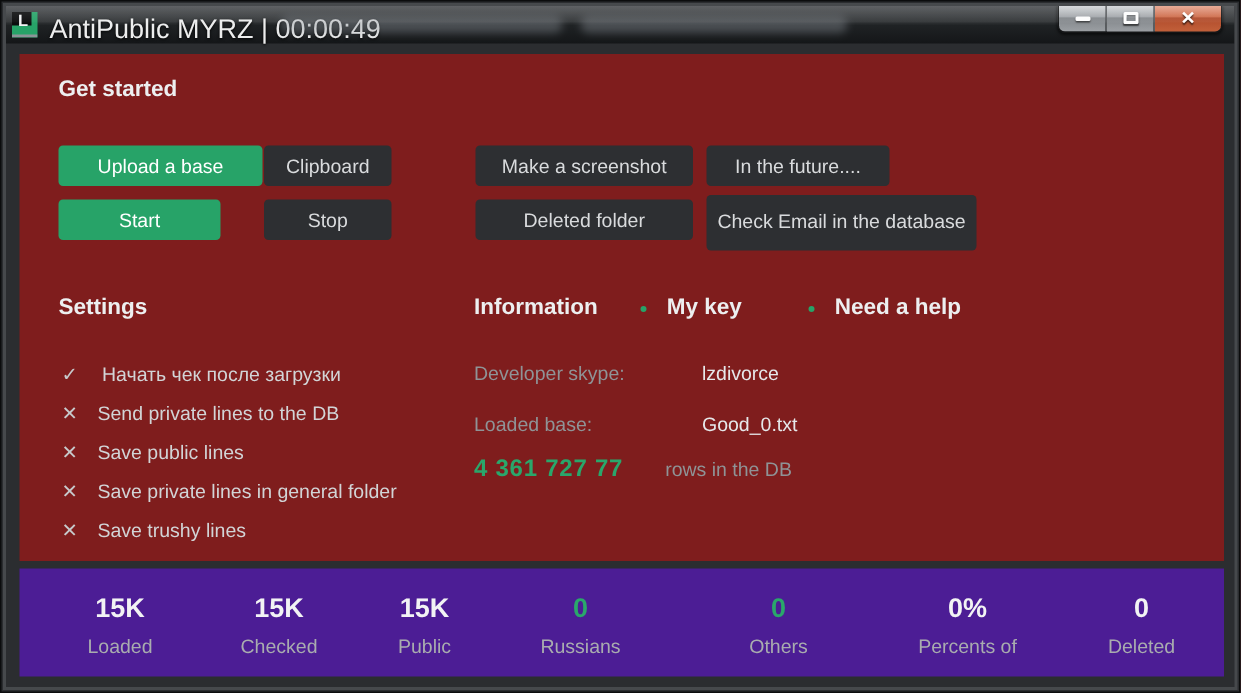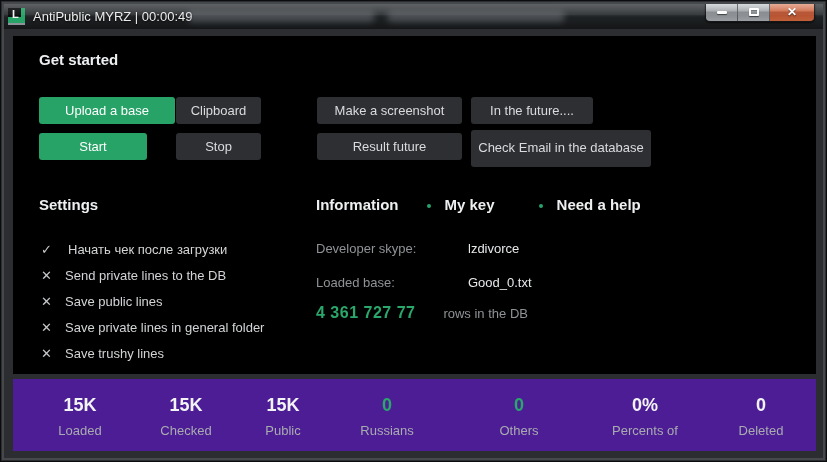--- a/index.html
+++ b/index.html
@@ -27,21 +27,21 @@
   .app-icon{
     position:absolute; left:4px; top:4px; width:17px; height:17px;
     background:#27a368; overflow:hidden;
   }
   .app-icon-black{ position:absolute; left:0; top:0; width:13px; height:9px; background:#0b0c0d; }
   .app-icon-letter{
     position:absolute; left:4px; top:0px; color:#f2f3f4; font-size:11px; font-weight:bold; line-height:13px; z-index:2;
   }
   .app-icon-base{ position:absolute; left:0; right:0; bottom:0; height:2px; background:#8d9398; }
   .title-text{
-    position:absolute; left:29px; top:5px; font-size:13px; color:#eceded;
+    position:absolute; left:29px; top:5px; font-size:18px; color:#eceded;
     text-shadow:0 1px 2px rgba(0,0,0,.9); white-space:nowrap;
   }
   .blur{ position:absolute; top:7px; height:11px; border-radius:6px; background:#8d939a; opacity:.40; filter:blur(3px); }
   .blur1{ left:183px; width:188px; }
   .blur2{ left:383px; width:178px; }
 
   .win-controls{
     position:absolute; top:-1px; right:8px; display:flex; height:19px;
     border:1px solid #141516; border-top:none; border-radius:0 0 5px 5px;
     box-shadow:0 1px 2px rgba(0,0,0,.6);
@@ -54,21 +54,21 @@
   .wbtn:first-child{ border-radius:0 0 0 4px; }
   .wbtn.close{
     width:44px; border-right:none; border-radius:0 0 4px 0;
     background:linear-gradient(180deg,#e7a48e 0%,#cf6d4b 45%,#b14c2c 50%,#c2603a 100%);
   }
   .glyph-min{ width:10px; height:3px; background:#fdfdfd; border-radius:1px; box-shadow:0 1px 1px rgba(0,0,0,.6); }
   .glyph-max{ width:10px; height:8px; border:2px solid #fdfdfd; border-radius:1px; box-shadow:0 1px 1px rgba(0,0,0,.6), inset 0 1px 1px rgba(0,0,0,.4); }
   .glyph-close{ font-size:12px; font-weight:bold; color:#ffffff; text-shadow:0 1px 1px rgba(0,0,0,.65); line-height:1; }
 
   
-  .main-panel{ position:absolute; left:12px; top:35px; width:803px; height:338px; background:#000000; z-index:10; }
+  .main-panel{ position:absolute; left:12px; top:35px; width:803px; height:338px; background:#7f1d1d; z-index:10; }
   .stats-bar { position:absolute; left:12px; top:378px; width:803px; height:72px; background:#4c1d95; z-index:10; }
 
   .section-heading{ position:absolute; margin:0; font-size:15px; font-weight:bold; color:#edeff0; white-space:nowrap; }
 
   .btn{
     position:absolute; height:27px; border:none; border-radius:3px;
     display:flex; align-items:center; justify-content:center; text-align:center;
     font-family:"Liberation Sans", sans-serif; font-size:13px; cursor:pointer; padding:0 6px;
   }
   .btn.green{ background:#27a368; color:#ffffff; }
@@ -153,21 +153,21 @@
   <div class="main-panel">
 
     <h2 class="section-heading" id="gs-heading">Get started</h2>
     <button class="btn dark" id="btn-clipboard">Clipboard</button>
     <button class="btn green" id="btn-upload">Upload a base</button>
     <button class="btn green" id="btn-start">Start</button>
     <button class="btn dark" id="btn-stop">Stop</button>
 
     <button class="btn dark" id="btn-future">In the future....</button>
     <button class="btn dark" id="btn-screenshot">Make a screenshot</button>
-    <button class="btn dark" id="btn-result">Result future</button>
+    <button class="btn dark" id="btn-result">Deleted folder</button>
     <button class="btn dark" id="btn-checkmail">Check Email in the database</button>
 
     <h2 class="section-heading" id="settings-heading">Settings</h2>
 
     <div class="setting-item checked" style="top:200px;">
       <span class="setting-mark">✓</span>
       <span class="setting-label">Начать чек после загрузки</span>
     </div>
     <div class="setting-item" style="top:226px;">
       <span class="setting-mark">✕</span>

